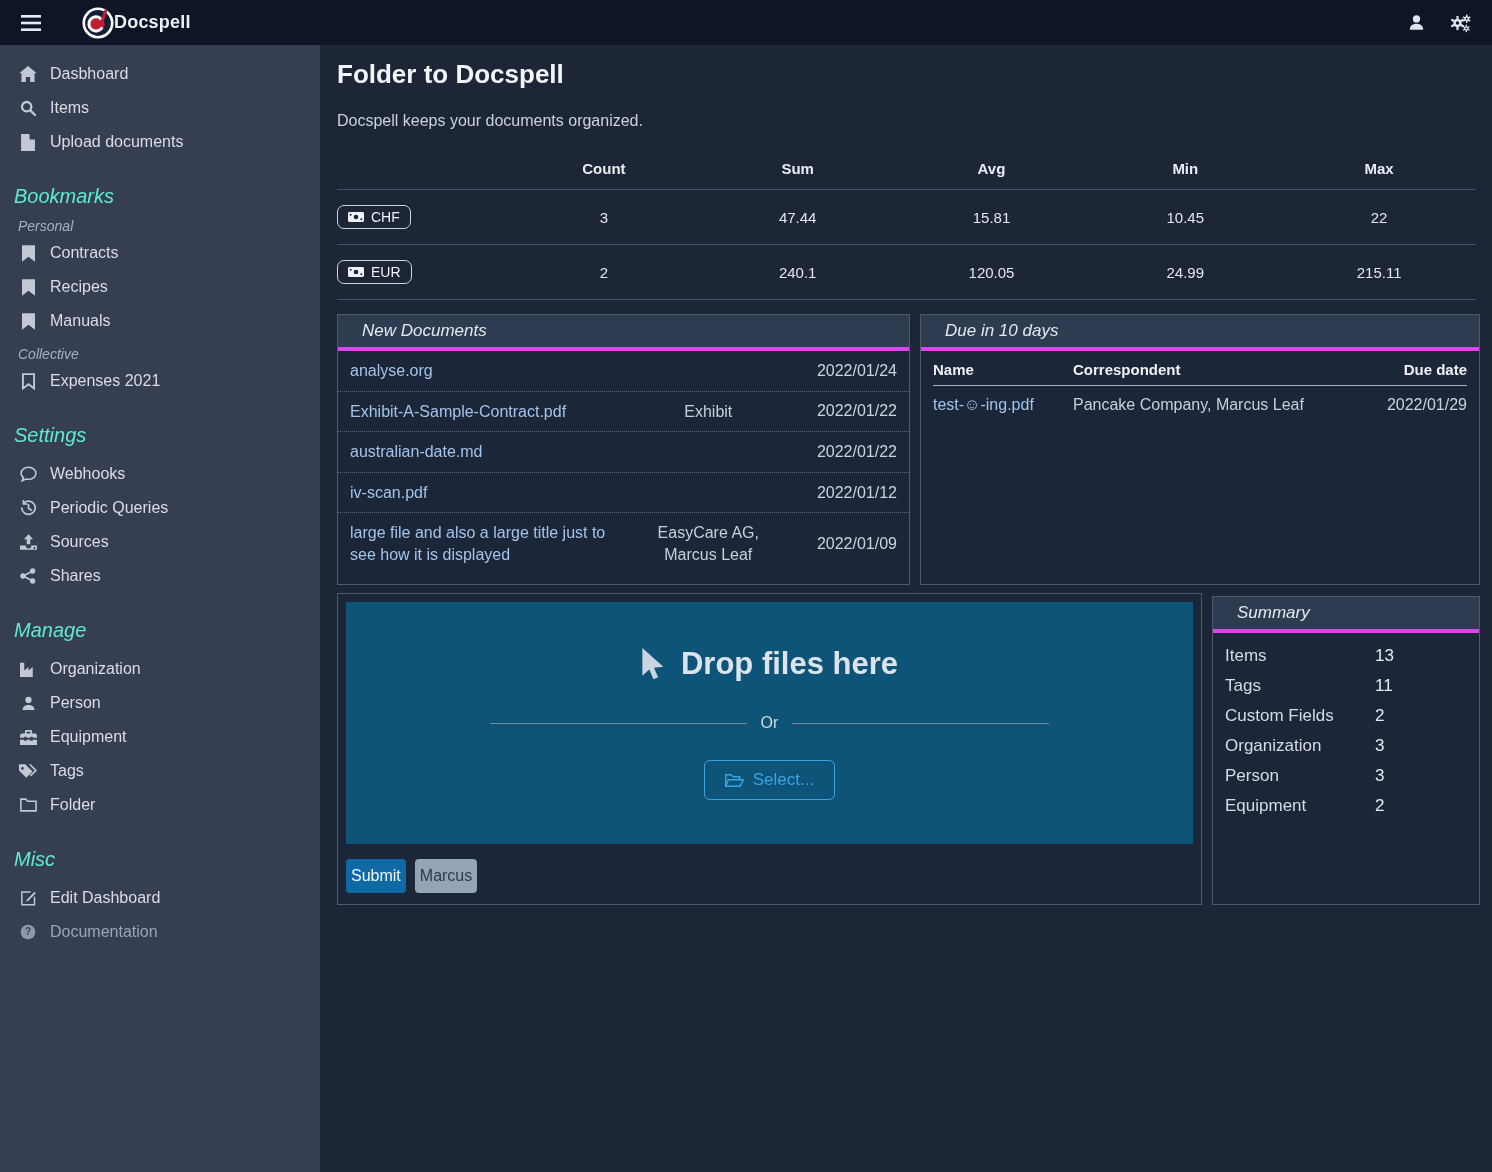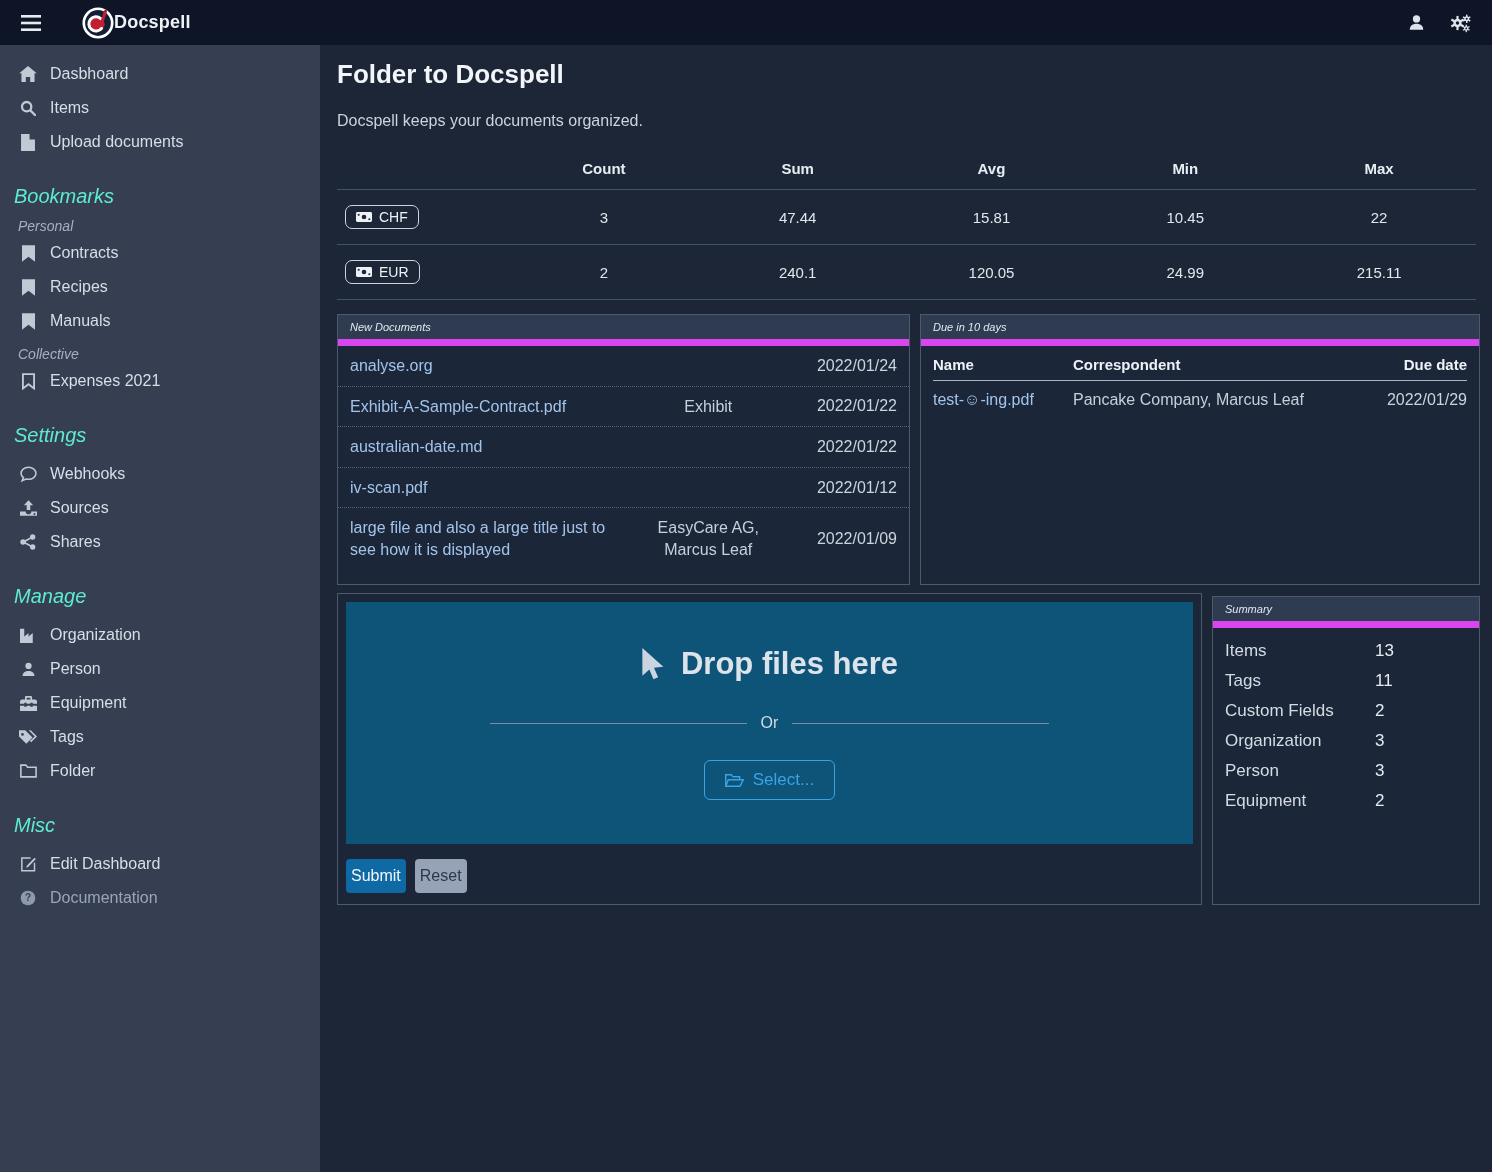--- a/index.html
+++ b/index.html
@@ -51,30 +51,30 @@
 
   
   .stats { margin:22px 10px 0 0; }
   .stats-grid { display:grid; grid-template-columns:170px repeat(5,1fr); align-items:center; }
   .stats-head { font-weight:bold; font-size:15px; text-align:center; color:#e8edf3; padding:8px 0 12px; }
   .stats-row { display:grid; grid-template-columns:170px repeat(5,1fr); align-items:center; border-top:1px solid #42526a; }
   .stats-row:first-of-type { border-top:1px solid #5b6a7f; }
   .stats-row:last-of-type { border-bottom:1px solid #42526a; }
   .stats-cell { text-align:center; font-size:15px; color:#e2e7ee; padding:9px 0; }
   .cur-badge {
-    display:inline-flex; align-items:center; gap:7px; margin:6px 8px;
+    display:inline-flex; align-items:center; gap:7px; margin:6px 0;
     border:1px solid #cbd5e1; border-radius:7px; padding:3px 10px;
     font-size:14px; color:#eef2f7; width:max-content;
   }
 
   
   .panel { border:1px solid #4d5a6d; background:#1b2638; display:flex; flex-direction:column; }
   .panel-header {
-    background:#2f3b50; padding:6px 12px; font-style:italic; font-size:11px;
-    color:#e2e8f0; border-bottom:7px solid #d946ef; flex:0 0 auto;
+    background:#2f3b50; padding:6px 24px; font-style:italic; font-size:17px;
+    color:#e2e8f0; border-bottom:4px solid #d946ef; flex:0 0 auto;
   }
   .panel-row1 { display:grid; grid-template-columns:573px 1fr; gap:10px; margin:14px 6px 0 0; }
   .panel-row2 { display:grid; grid-template-columns:865px 1fr; gap:10px; margin:8px 6px 0 0; align-items:stretch; }
   .h271 { height:271px; }
   .h312 { height:312px; }
 
   
   .doc-row {
     display:grid; grid-template-columns:52% 27% 21%; align-items:center;
     padding:9px 12px; font-size:16px; cursor:pointer;
@@ -256,20 +256,30 @@
   <div class="side-item">
     <span class="icn">
       <svg width="17" height="16" viewBox="0 0 24 22" fill="none" stroke="currentColor" stroke-width="2.2">
             <path d="M12 1.5 c6 0 10.5 3.8 10.5 8.5 s-4.5 8.5 -10.5 8.5 c-1.3 0 -2.5 -.2 -3.6 -.5 L3 20.5 l1.8 -4.2 C2.6 14.8 1.5 12.8 1.5 10 1.5 5.3 6 1.5 12 1.5 Z"></path>
           </svg>
     </span>
     <span>Webhooks</span>
   </div>
   <div class="side-item">
     <span class="icn">
+      <svg width="17" height="16" viewBox="0 0 24 24" fill="none" stroke="currentColor" stroke-width="2.6">
+            <path d="M4.5 5 A 10 10 0 1 1 2 12" stroke-linecap="round"></path>
+            <path d="M4.5 1 v5 h5" stroke-linecap="round" stroke-linejoin="round"></path>
+            <path d="M12 7 v5.5 l4 2.5" stroke-linecap="round"></path>
+          </svg>
+    </span>
+    <span>Periodic Queries</span>
+  </div>
+  <div class="side-item">
+    <span class="icn">
       <svg width="17" height="16" viewBox="0 0 24 22" fill="currentColor">
             <path d="M12 0 l6.5 7 h-4 v7 h-5 V7 h-4 Z"></path>
             <path d="M0 16 h8 a4 4 0 0 0 8 0 h8 v6 H0 Z M19 19.5 a1.4 1.4 0 1 0 2.8 0 1.4 1.4 0 1 0 -2.8 0" fill-rule="evenodd"></path>
           </svg>
     </span>
     <span>Sources</span>
   </div>
   <div class="side-item">
     <span class="icn">
       <svg width="16" height="16" viewBox="0 0 24 24" fill="currentColor">
@@ -472,21 +482,21 @@
         <button class="select-btn">
           <svg width="19" height="15" viewBox="0 0 26 20" fill="none" stroke="currentColor" stroke-width="2">
             <path d="M1 18 V2 h7.5 l2.5 3 h9 v4"></path>
             <path d="M4.5 9 h20.5 l-4.5 9 H1 Z"></path>
           </svg>
           <span>Select...</span>
         </button>
       </div>
       <div class="upload-actions">
         <button class="btn btn-primary">Submit</button>
-        <button class="btn btn-secondary">Reset</button>
+        <button class="btn btn-secondary">Marcus</button>
       </div>
     </section>
 
     <section class="panel" style="height:309px; margin-top:3px;">
       <div class="panel-header">Summary</div>
       <div class="summary-body">
         <div class="summary-row">
           <span class="summary-label">Items</span>
           <span class="summary-value">13</span>
         </div>

